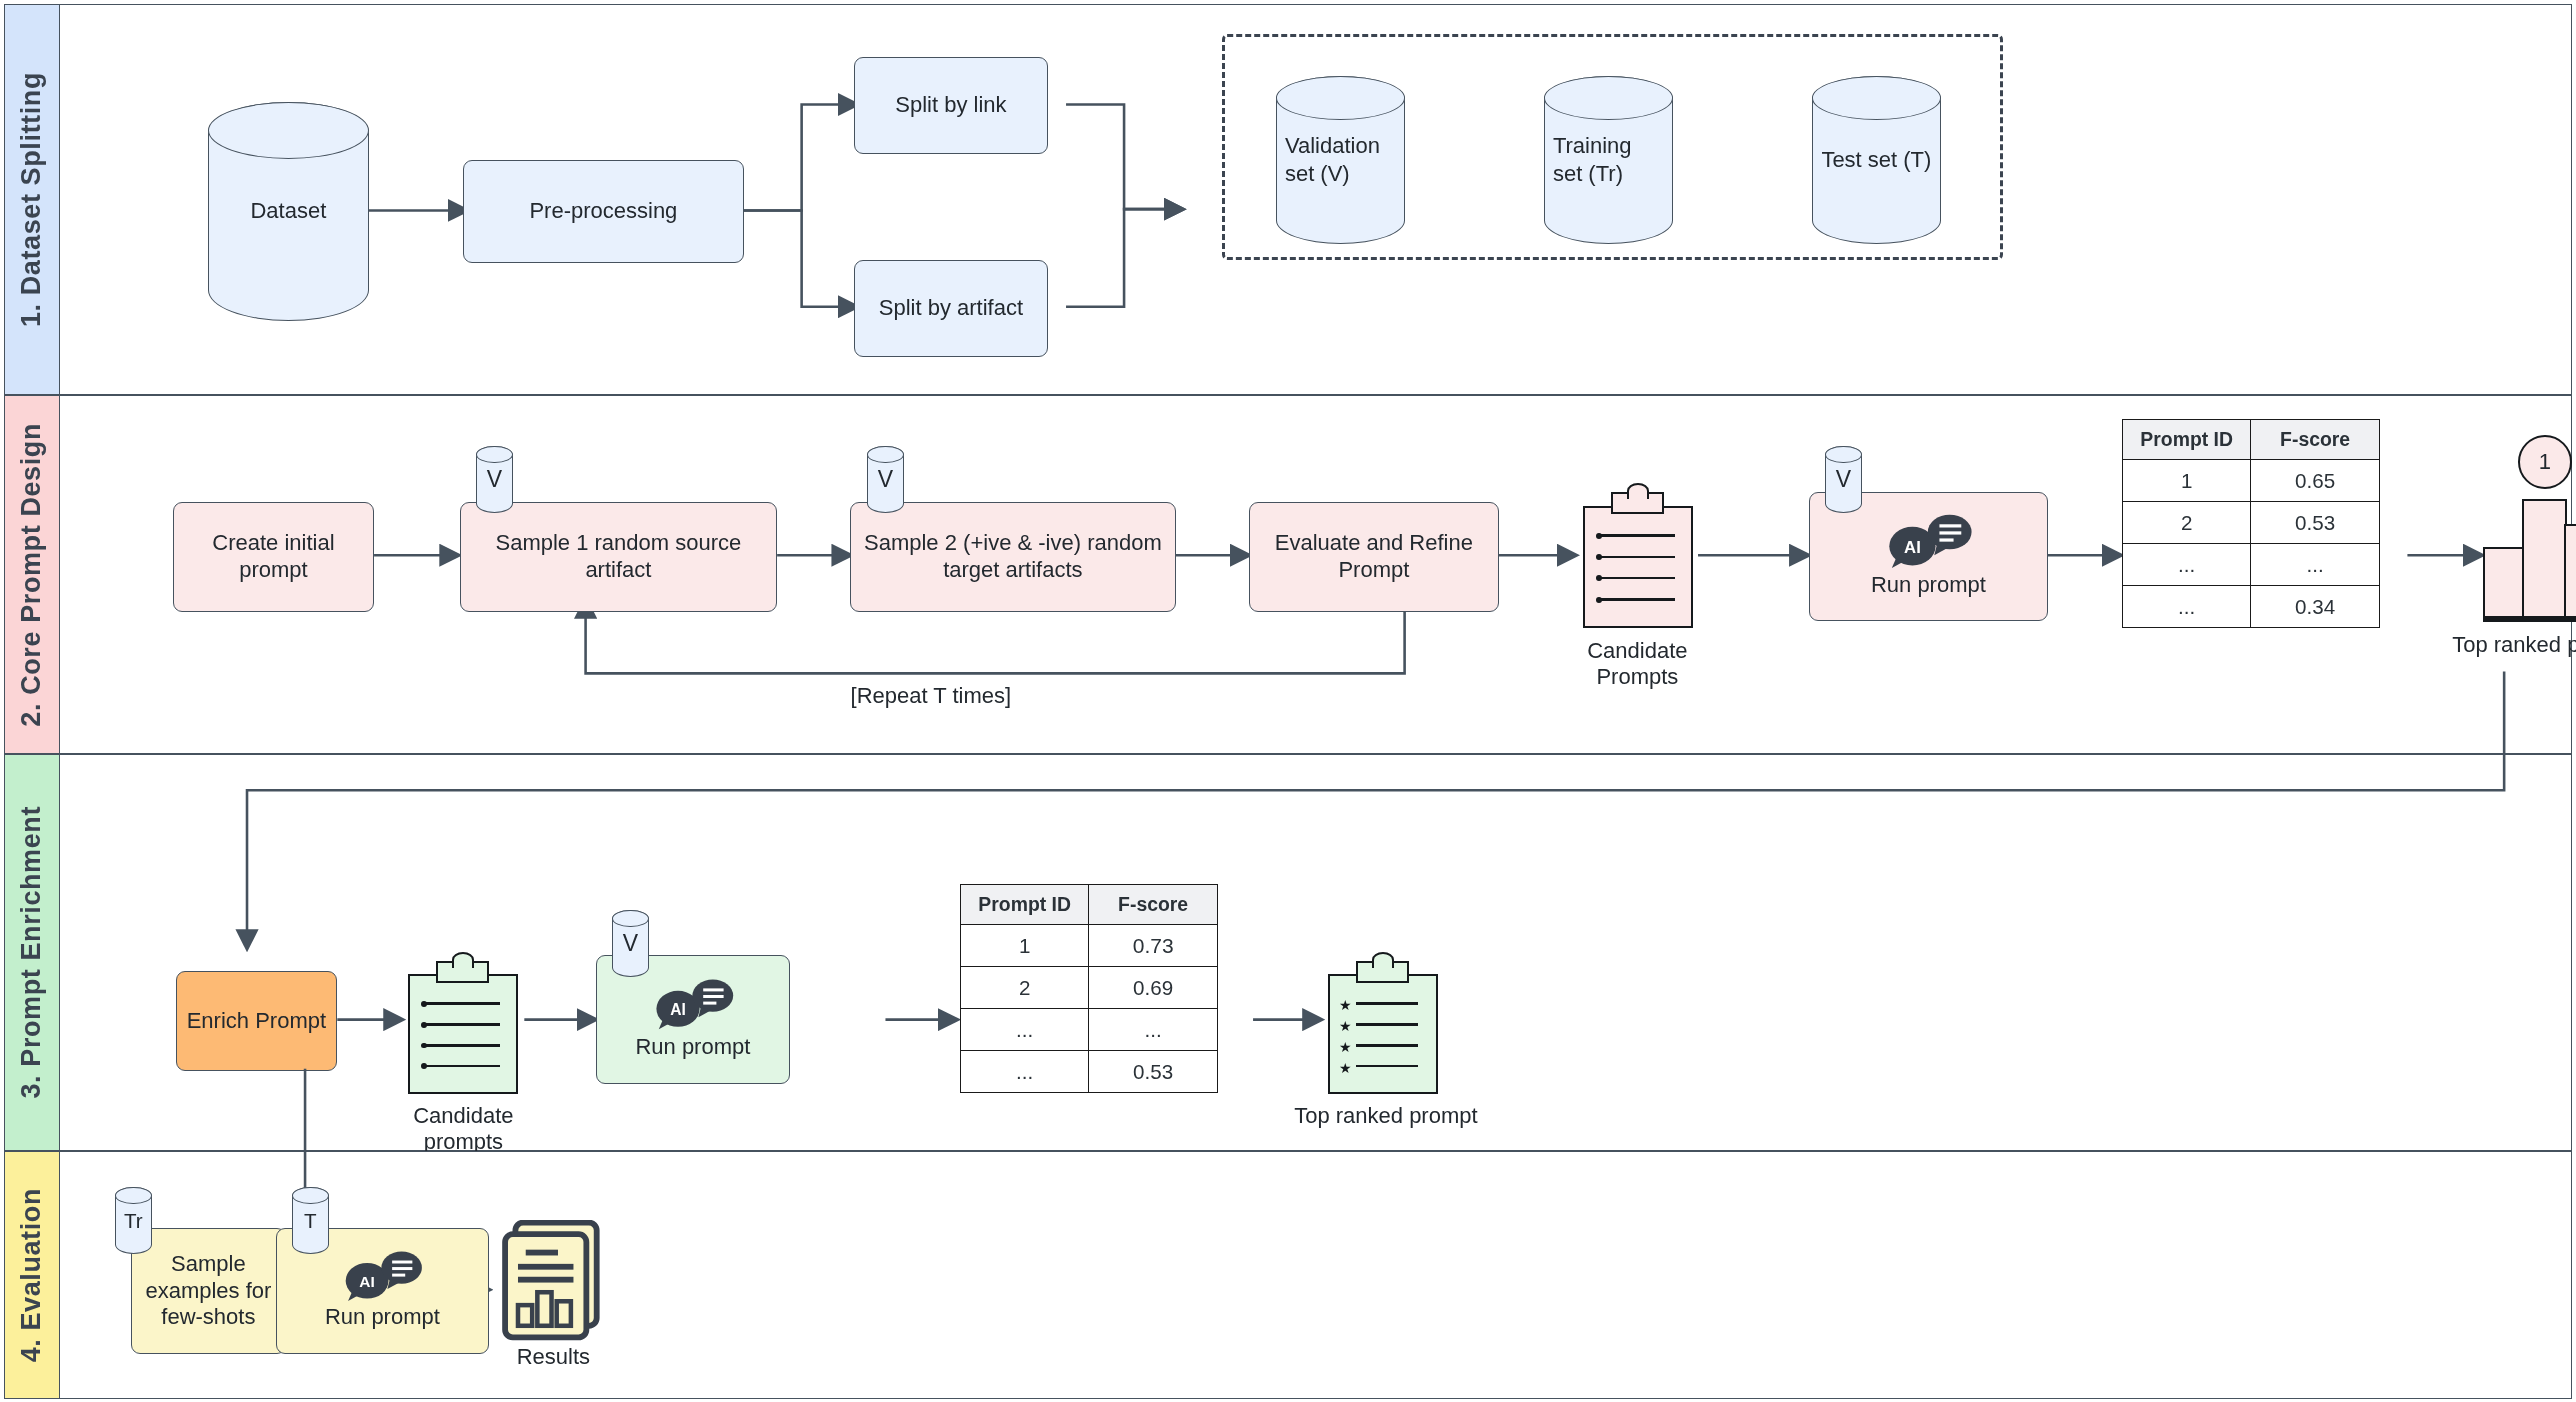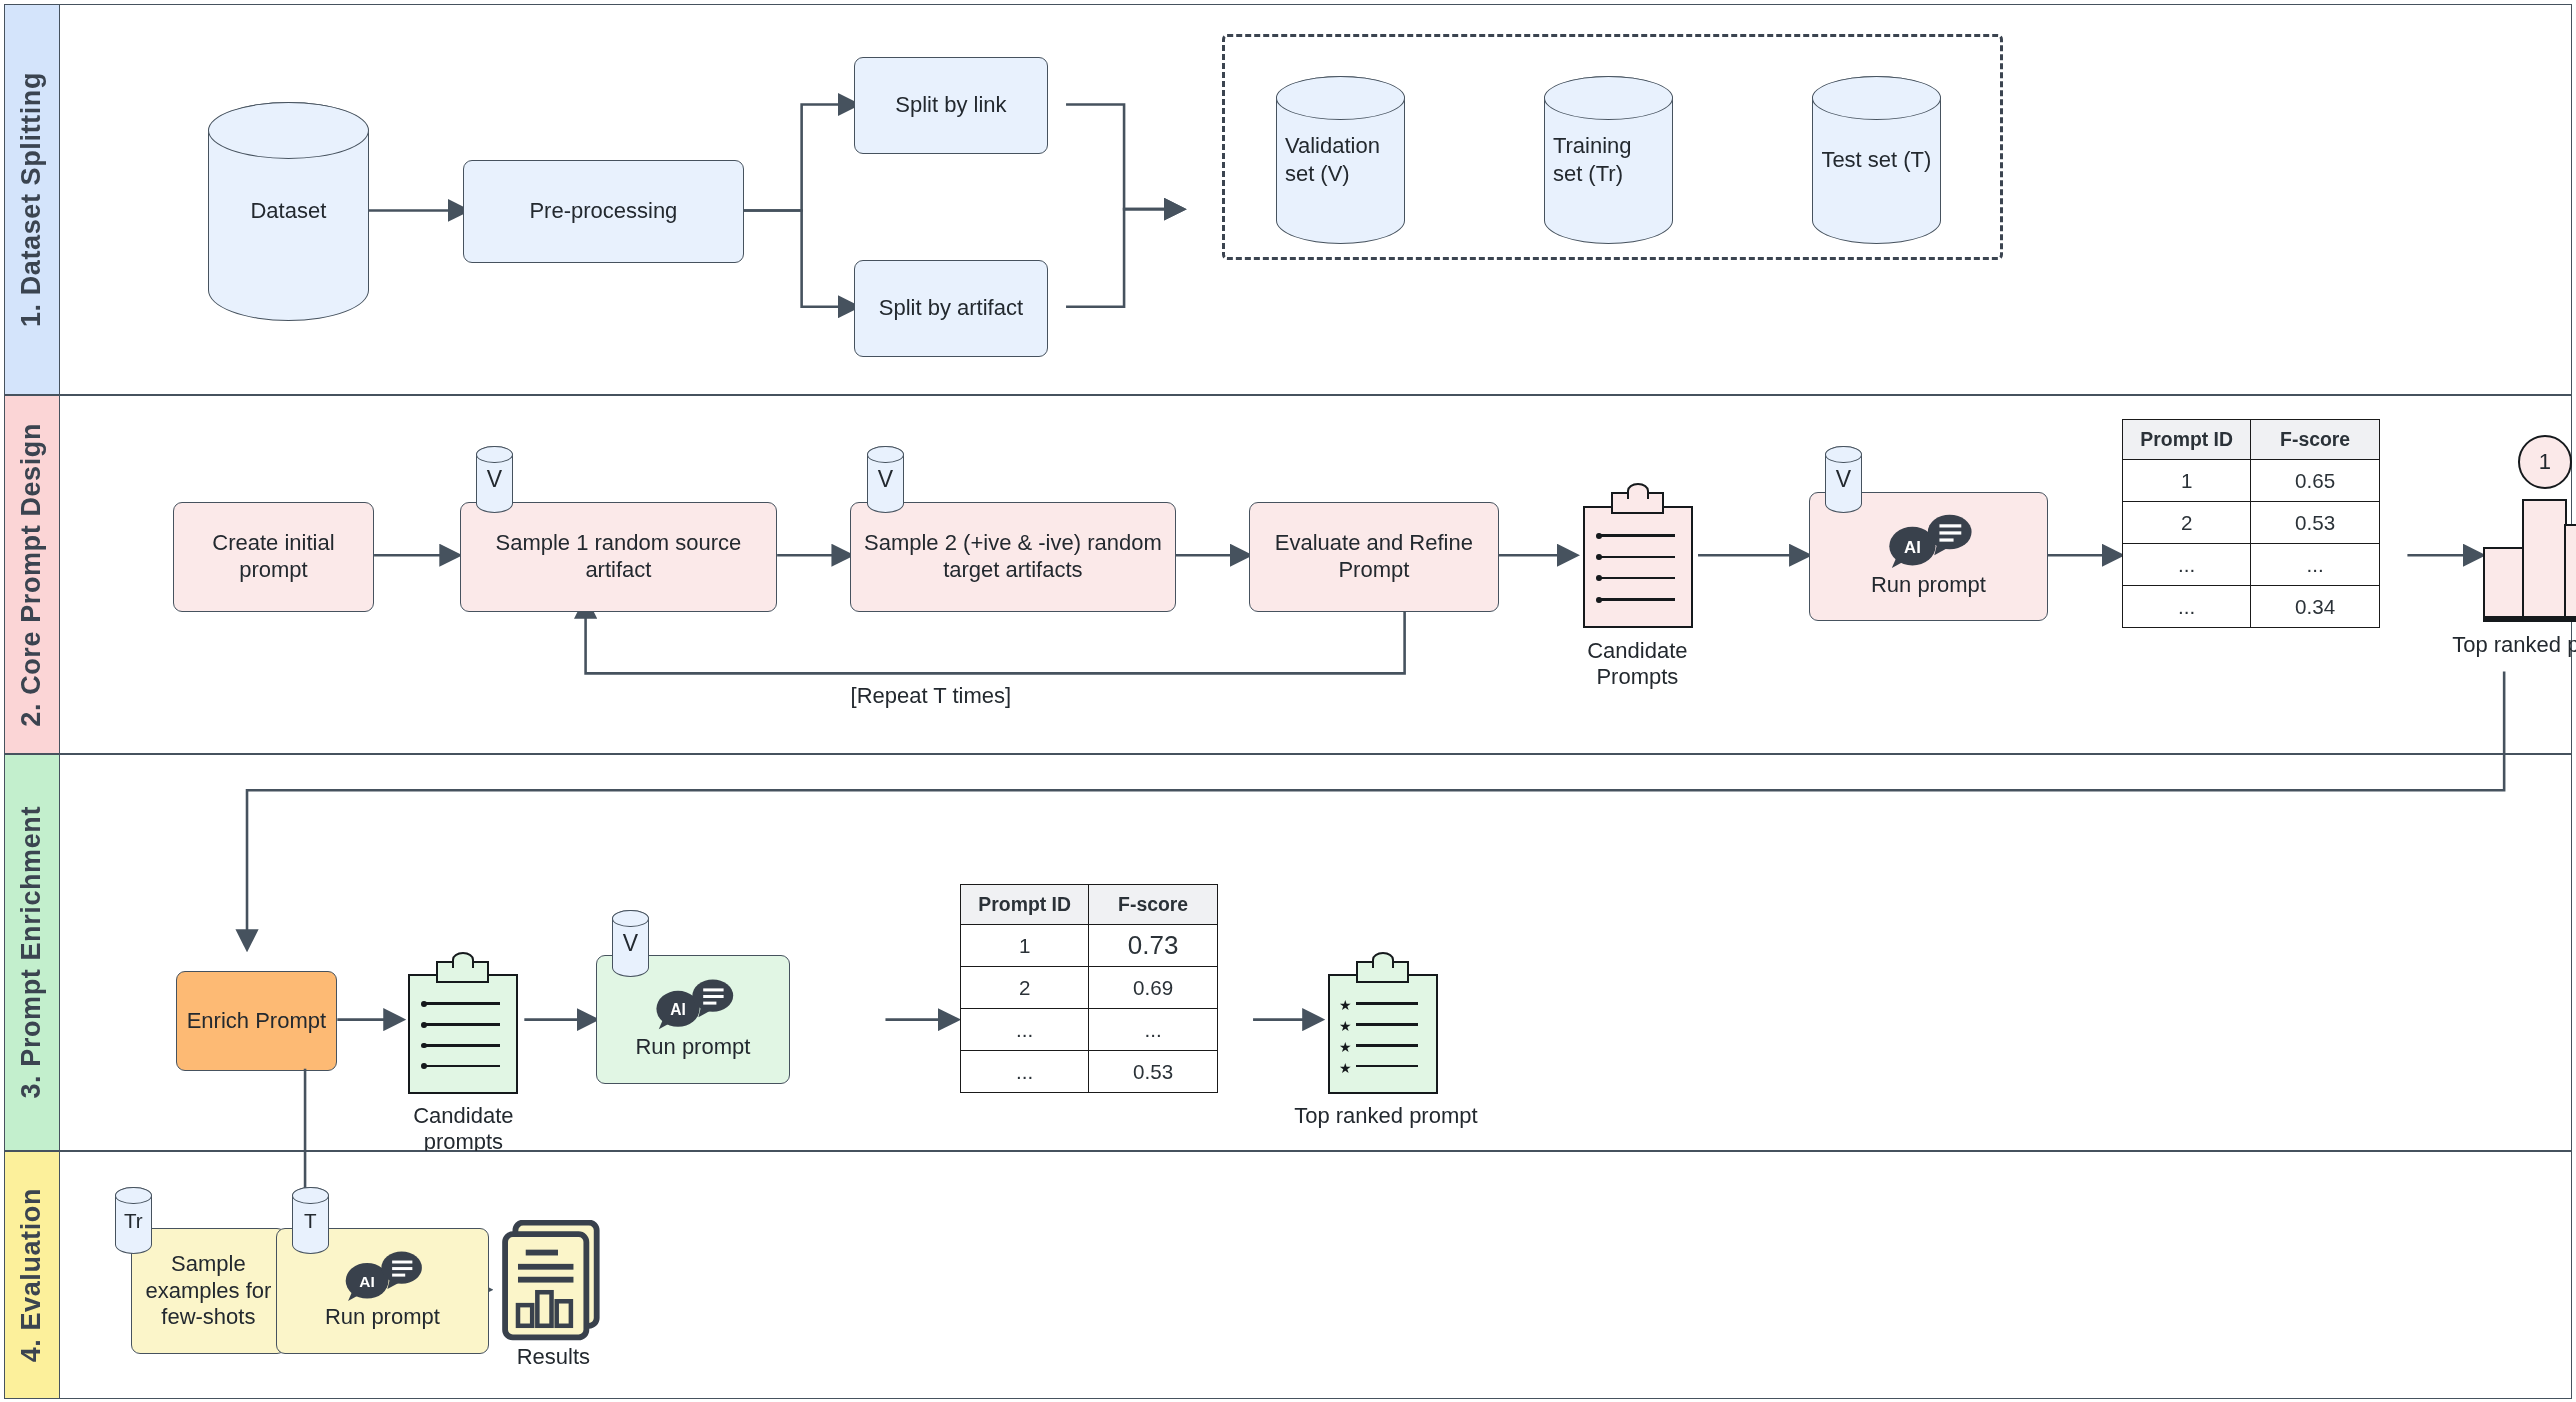--- a/index.html
+++ b/index.html
@@ -329,21 +329,21 @@
       </div>
 
       <table class="ftable" style="left:900px;top:129px;width:258px;">
         <tbody>
             <tr>
           <th style="width:50%;height:37px;font-size:19.4px;">Prompt ID</th>
           <th style="width:50%;height:37px;font-size:19.4px;">F-score</th>
         </tr>
         <tr>
           <td style="height:39px;font-size:20.6px;">1</td>
-          <td class="good" style="height:39px;font-size:26px;margin-top:42px;">0.73</td>
+          <td class="good" style="height:39px;font-size:21px;margin-top:42px;">0.73</td>
         </tr>
         <tr>
           <td style="height:39px;font-size:20.6px;">2</td>
           <td class="good" style="height:39px;font-size:20.6px;">0.69</td>
         </tr>
         <tr>
           <td style="height:39px;font-size:20.6px;">...</td>
           <td style="height:39px;font-size:20.6px;">...</td>
         </tr>
         <tr>

